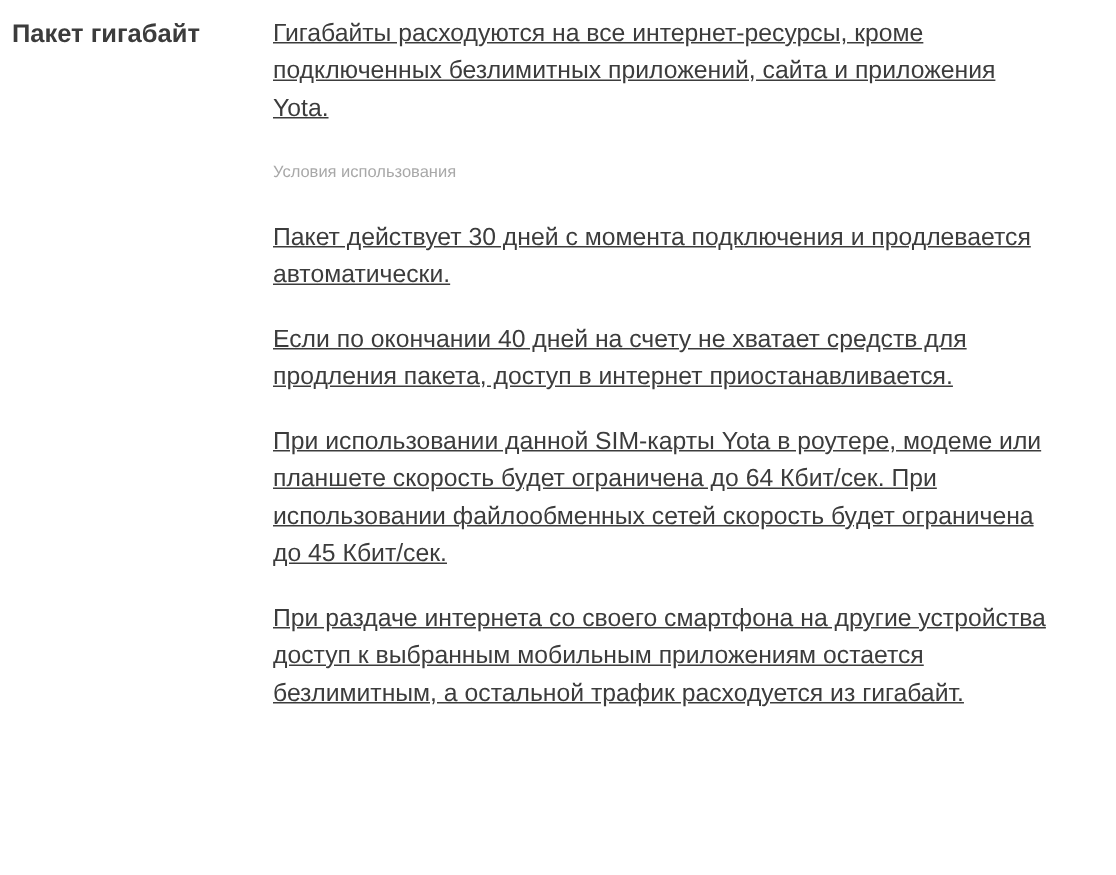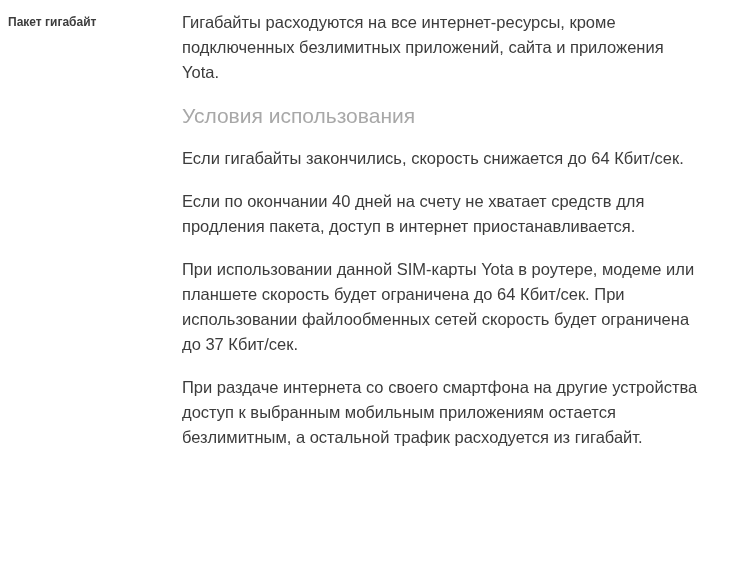--- a/index.html
+++ b/index.html
@@ -19,50 +19,51 @@
   .section {
     display: flex;
     align-items: flex-start;
     padding: 10px 0 0 8px;
   }
   .term-col {
     flex: 0 0 174px;
     width: 174px;
   }
   .term {
-    font-size: 12px;
+    font-size: 17px;
     line-height: 25px;
     font-weight: bold;
     color: var(--text-color);
   }
   .desc-col {
     width: 516px;
   }
   .para {
     margin: 0 0 18px 0;
     font-size: 16.5px;
     line-height: 25px;
     color: var(--text-color);
+    text-decoration: underline;
   }
   .subheading {
     margin: 4px 0 18px 0;
-    font-size: 21px;
+    font-size: 11px;
     line-height: 25px;
     font-weight: normal;
     color: var(--muted-color);
   }
 </style>
 </head>
 <body>
 
 <div class="section">
   <div class="term-col">
     <div class="term">Пакет гигабайт</div>
   </div>
   <div class="desc-col">
     <p class="para">Гигабайты расходуются на все интернет-ресурсы, кроме подключенных безлимитных приложений, сайта и приложения Yota.</p>
     <h3 class="subheading">Условия использования</h3>
-    <p class="para">Если гигабайты закончились, скорость снижается до 64 Кбит/сек.</p>
+    <p class="para">Пакет действует 30 дней с момента подключения и продлевается автоматически.</p>
     <p class="para">Если по окончании 40 дней на счету не хватает средств для продления пакета, доступ в интернет приостанавливается.</p>
-    <p class="para">При использовании данной SIM-карты Yota в роутере, модеме или планшете скорость будет ограничена до 64 Кбит/сек. При использовании файлообменных сетей скорость будет ограничена до 37 Кбит/сек.</p>
+    <p class="para">При использовании данной SIM-карты Yota в роутере, модеме или планшете скорость будет ограничена до 64 Кбит/сек. При использовании файлообменных сетей скорость будет ограничена до 45 Кбит/сек.</p>
     <p class="para">При раздаче интернета со своего смартфона на другие устройства доступ к выбранным мобильным приложениям остается безлимитным, а остальной трафик расходуется из гигабайт.</p>
   </div>
 </div>
 
 </body></html>

